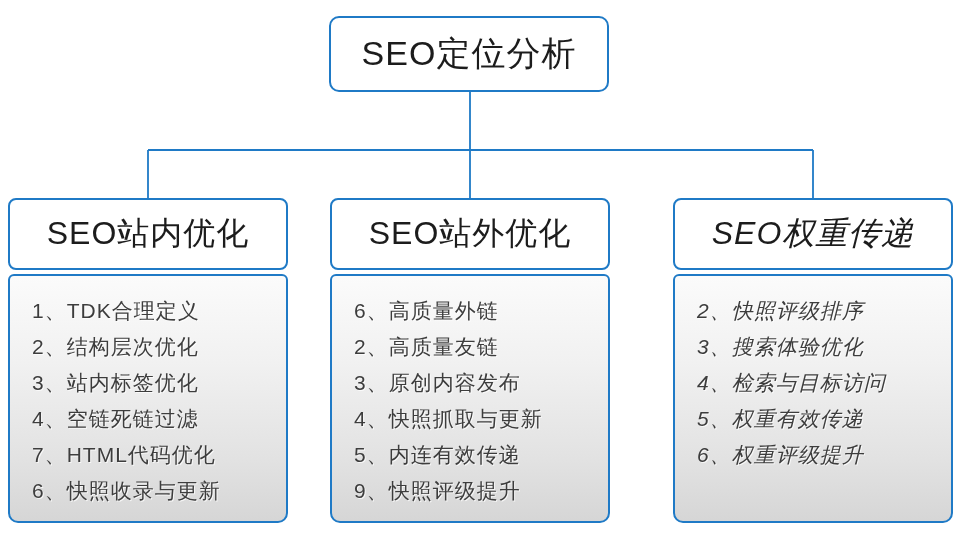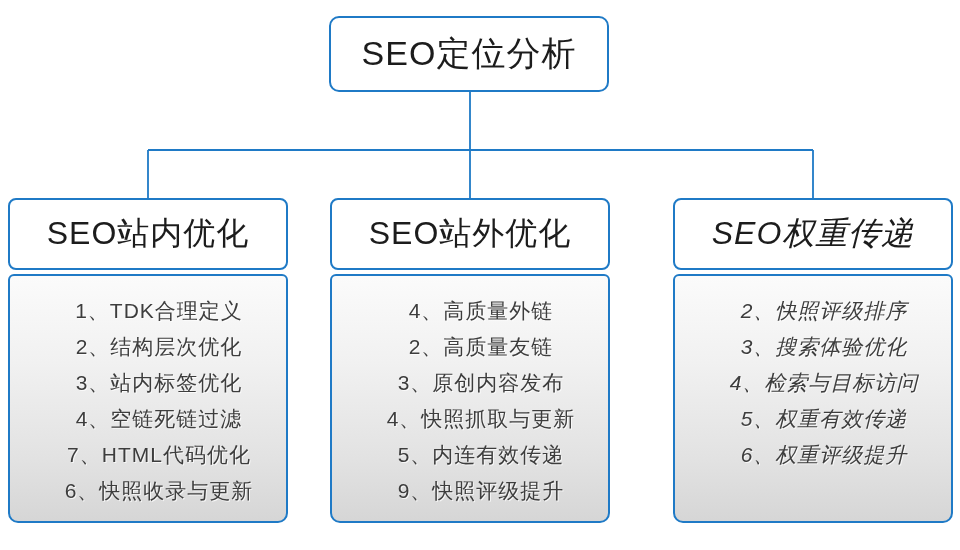--- a/index.html
+++ b/index.html
@@ -7,21 +7,20 @@
     padding: 0;
     background: #ffffff;
     font-family: "Liberation Sans", "DejaVu Sans", sans-serif;
   }
   .canvas {
     position: relative;
     width: 960px;
     height: 550px;
     background: #ffffff;
     overflow: hidden;
-    text-align: center;
   }
   .connectors {
     position: absolute;
     left: 0;
     top: 0;
     width: 960px;
     height: 550px;
     pointer-events: none;
   }
   .root-box {
@@ -107,21 +106,21 @@
       <div class="list-item">7、HTML代码优化</div>
       <div class="list-item">6、快照收录与更新</div>
     </div>
   </div>
 
   <div class="column col-middle">
     <div class="col-header">
       <span>SEO站外优化</span>
     </div>
     <div class="col-list">
-      <div class="list-item">4、高质量外链</div>
+      <div class="list-item">6、高质量外链</div>
       <div class="list-item">2、高质量友链</div>
       <div class="list-item">3、原创内容发布</div>
       <div class="list-item">4、快照抓取与更新</div>
       <div class="list-item">5、内连有效传递</div>
       <div class="list-item">9、快照评级提升</div>
     </div>
   </div>
 
   <div class="column col-right">
     <div class="col-header">

